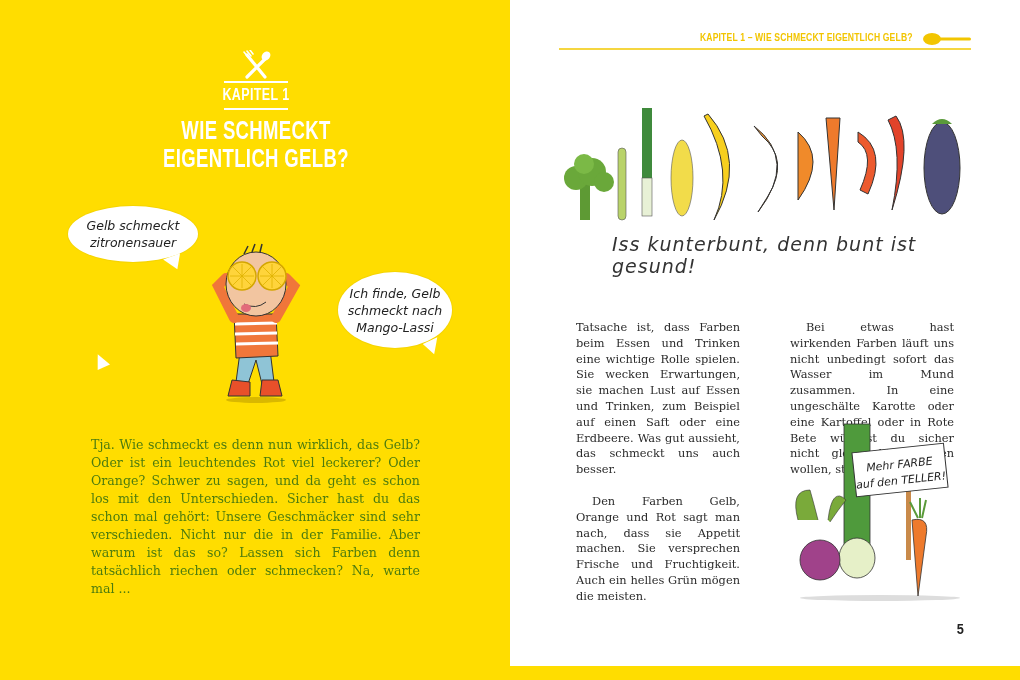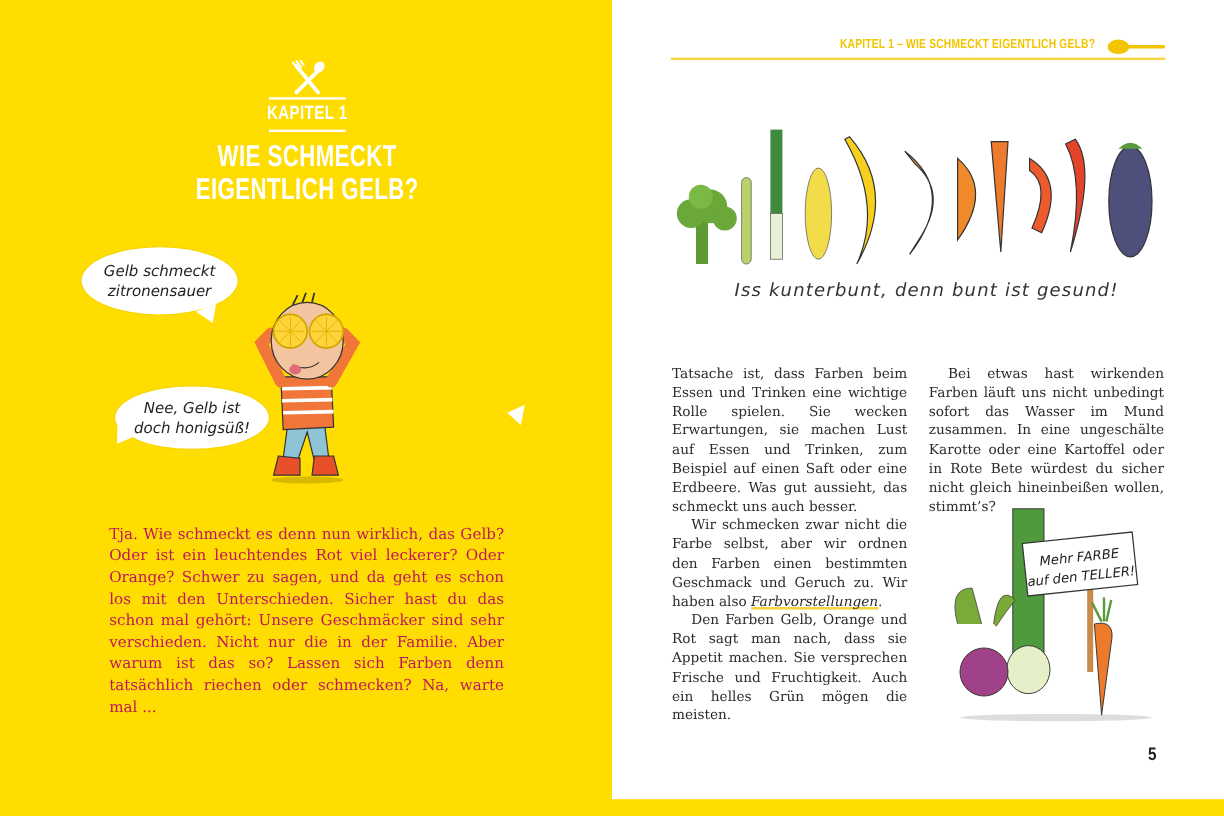--- a/index.html
+++ b/index.html
@@ -13,36 +13,36 @@
   .kap-label { position:absolute; left:210px; top:86px; width:92px; text-align:center; color:#fff; font-family:"Liberation Sans Narrow","Liberation Sans",sans-serif; font-weight:bold; font-size:16px; letter-spacing:0.5px; transform:scaleX(0.78); }
   .chapter-title { position:absolute; left:100px; top:116px; width:312px; text-align:center; color:#fff; font-family:"Liberation Sans",sans-serif; font-weight:bold; font-size:25px; line-height:28px; letter-spacing:0.5px; transform:scaleX(0.74); transform-origin:center top; }
 
   
   .bubble { position:absolute; background:#fff; border-radius:50%; display:flex; align-items:center; justify-content:center; text-align:center; font-family:"DejaVu Sans",sans-serif; font-style:italic; color:#222; font-size:12.5px; line-height:17px; box-shadow:0 0 0 1px rgba(0,0,0,0.04); }
   .bubble span { display:block; white-space:pre-line; }
   .tail { position:absolute; width:0; height:0; }
 
   .illustration { position:absolute; }
 
-  .body-text { position:absolute; font-size:12.4px; line-height:17.6px; color:#be185d; text-align:justify; }
+  .body-text { position:absolute; font-size:12.4px; line-height:17.6px; color:#4d7c0f; text-align:justify; }
   .left-body { left:91px; top:436px; width:329px; font-size:12.6px; line-height:18px; }
 
   
   .running-header { position:absolute; left:559px; top:30px; width:412px; height:20px;text-align:center; }
   .running-title { position:absolute; right:58px; top:1px; color:#F2C500; font-family:"Liberation Sans",sans-serif; font-weight:bold; font-size:11px; letter-spacing:0.2px; transform:scaleX(0.78); transform-origin:right center; white-space:nowrap; }
   .header-rule { position:absolute; left:559px; top:48px; width:412px; height:2px; background:#F5D640; }
 
   .col { position:absolute; font-size:11.4px; line-height:15.8px; color:#2b2b2b; text-align:justify; }
-  .col p { margin:0; }
+  .col p { margin:16px; }
   .col p.indent { text-indent:16px; }
   .col-1 { left:560px; top:304px; width:196px; }
   .col-2 { left:774px; top:304px; width:196px; }
   .hl { font-style:italic; background:linear-gradient(transparent 82%, #F5D640 82%); }
 
-  .caption { position:absolute; left:612px; top:233px; width:340px; font-family:"DejaVu Sans",sans-serif; font-style:italic; font-size:15px; color:#333; letter-spacing:1px; }
+  .caption { position:absolute; left:612px; top:233px; width:340px; font-family:"DejaVu Sans",sans-serif; font-style:italic; font-size:19px; color:#333; letter-spacing:1px; }
 
   .page-number { position:absolute; left:956px; top:620px; font-family:"Liberation Sans",sans-serif; font-weight:bold; font-size:15px; color:#222; transform:scaleX(0.85); }
 </style>
 </head>
 <body>
 
 <div class="left-page">
 
   <svg class="chapter-icon" viewBox="0 0 30 30">
     <g stroke="#fff" stroke-width="3.2" stroke-linecap="round" fill="none">
@@ -61,26 +61,27 @@
   <div class="kap-label">KAPITEL 1</div>
   <div class="kap-line" style="top:108px;"></div>
   <div class="chapter-title">WIE SCHMECKT EIGENTLICH GELB?</div>
 
   <div class="bubble" style="left:68px; top:206px; width:130px; height:56px;">
     <span>Gelb schmeckt
 zitronensauer</span>
   </div>
   <div class="tail" style="left:165px; top:256px; border-left:10px solid transparent; border-right:8px solid transparent; border-top:14px solid #fff; transform:rotate(-20deg);"></div>
 
+  <div class="bubble" style="left:338px; top:272px; width:114px; height:76px;">
+    <span>Ich finde, Gelb
+schmeckt nach
+Mango-Lassi</span>
+  </div>
   <div class="tail" style="left:425px; top:340px; border-left:6px solid transparent; border-right:10px solid transparent; border-top:14px solid #fff; transform:rotate(-25deg);"></div>
 
-  <div class="bubble" style="left:96px; top:322px; width:128px; height:52px;">
-    <span>Nee, Gelb ist
-doch honigsüß!</span>
-  </div>
   <div class="tail" style="left:92px; top:358px; border-left:10px solid transparent; border-right:6px solid transparent; border-top:12px solid #fff; transform:rotate(40deg);"></div>
 
   <svg class="illustration" style="left:200px; top:234px; width:110px; height:170px;" viewBox="0 0 110 170">
     <ellipse cx="56" cy="166" rx="30" ry="3" fill="#d9b800"></ellipse>
 
     <path d="M40 118 L36 148 L48 150 L56 126 L62 150 L74 148 L70 116 Z" fill="#8fc4d6" stroke="#333" stroke-width="1"></path>
 
     <path d="M32 146 L50 148 L50 162 L28 162 Z" fill="#e8502a" stroke="#333" stroke-width="1"></path>
     <path d="M62 146 L78 146 L82 162 L60 162 Z" fill="#e8502a" stroke="#333" stroke-width="1"></path>
 
@@ -157,23 +158,20 @@
 
   <path d="M338 16 Q356 40 334 110 Q346 50 330 20 Z" fill="#e2432a" stroke="#333" stroke-width="1"></path>
 
   <ellipse cx="384" cy="68" rx="18" ry="46" fill="#4e4f7a" stroke="#333" stroke-width="1"></ellipse>
   <path d="M374 24 Q384 14 394 24 Z" fill="#5a9a3a"></path>
 </svg>
 <div class="caption">Iss kunterbunt, denn bunt ist gesund!</div>
 
 <div class="col col-1">
   <p>Tatsache ist, dass Farben beim Essen und Trinken eine wichtige Rolle spielen. Sie wecken Erwartungen, sie machen Lust auf Essen und Trinken, zum Beispiel auf einen Saft oder eine Erdbeere. Was gut aussieht, das schmeckt uns auch besser.</p>
-  <p class="indent">
-    <span>Wir schmecken zwar nicht die Farbe selbst, aber wir ordnen den Farben einen bestimmten Geschmack und Geruch zu. Wir haben also </span><span class="hl">Farbvorstellungen</span><span>.</span>
-  </p>
   <p class="indent">Den Farben Gelb, Orange und Rot sagt man nach, dass sie Appetit machen. Sie versprechen Frische und Fruchtigkeit. Auch ein helles Grün mögen die meisten.</p>
 </div>
 
 <div class="col col-2">
   <p class="indent">Bei etwas hast wirkenden Farben läuft uns nicht unbedingt sofort das Wasser im Mund zusammen. In eine ungeschälte Karotte oder eine Kartoffel oder in Rote Bete würdest du sicher nicht gleich hineinbeißen wollen, stimmt’s?</p>
 </div>
 
 <svg class="illustration" style="left:780px; top:420px; width:190px; height:185px;" viewBox="0 0 190 185">
   <ellipse cx="100" cy="178" rx="80" ry="3" fill="#ddd"></ellipse>
 

